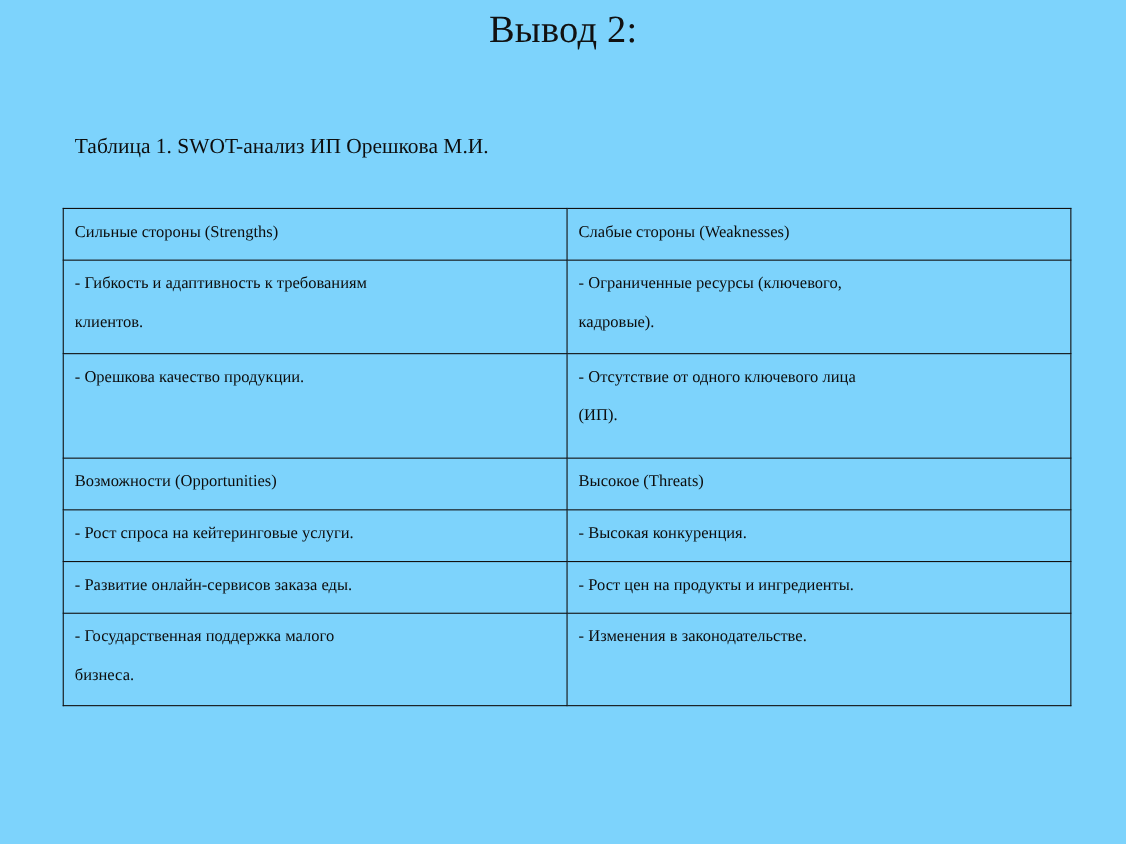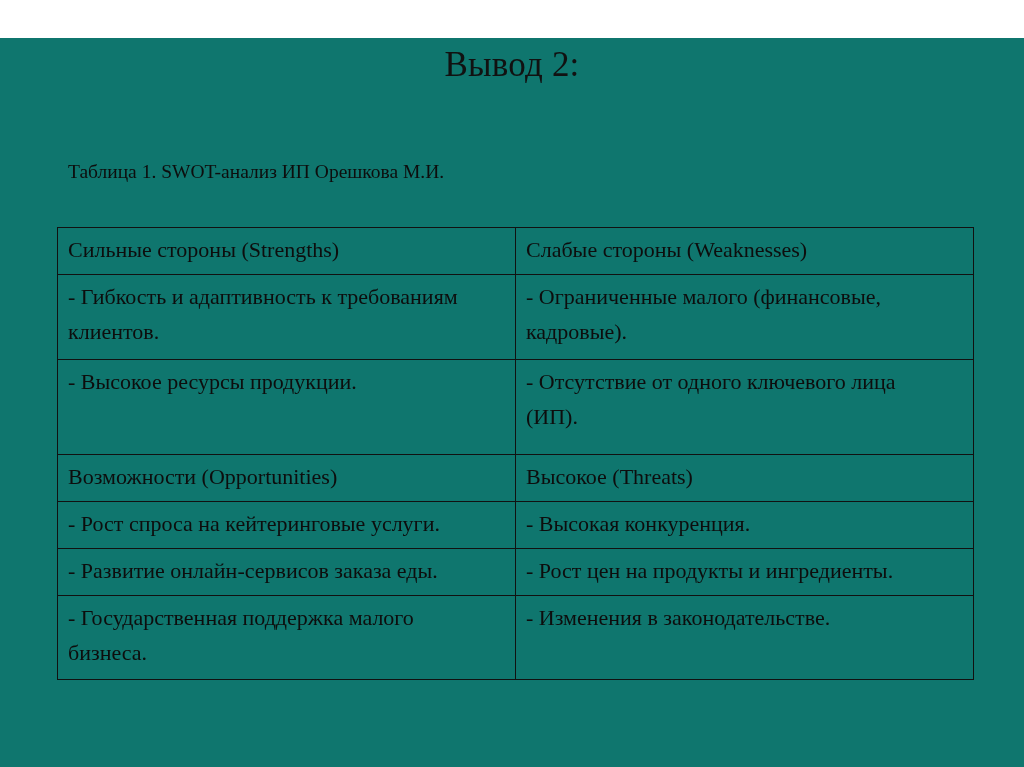--- a/index.html
+++ b/index.html
@@ -14,22 +14,21 @@
     position: relative;
     overflow: hidden;
     font-family: "Liberation Serif", "DejaVu Serif", serif;
     color: #000000;
     -webkit-font-smoothing: antialiased;
   }
 
   .slide {
     position: absolute;
     inset: 0;
-    background: #0f766e;
-    margin-top: 38px;
+    background: #7dd3fc;
   }
 
   .slide-title {
     position: absolute;
     top: 6px;
     left: 0;
     width: 1024px;
     text-align: center;
     font-size: 35px;
     line-height: 42px;
@@ -54,21 +53,21 @@
     position: absolute;
     left: 57px;
     top: 189px;
     width: 916px;
   }
 
   table.swot {
     width: 916px;
     border-collapse: collapse;
     table-layout: fixed;
-    font-size: 22px;
+    font-size: 15px;
     line-height: 35px;
     color: #0d0d0d;
   }
 
   table.swot col.col-left  { width: 458px; }
   table.swot col.col-right { width: 458px; }
 
   table.swot td {
     border: 1.6px solid #111111;
     padding: 4px 10px 6px 10px;
@@ -123,30 +122,30 @@
 
         <tr class="r-tall">
           <td>
             <span class="cell-text">
               <span class="ln">- Гибкость и адаптивность к требованиям</span>
               <span class="ln">клиентов.</span>
             </span>
           </td>
           <td>
             <span class="cell-text">
-              <span class="ln">- Ограниченные малого (финансовые,</span>
+              <span class="ln">- Ограниченные ресурсы (ключевого,</span>
               <span class="ln">кадровые).</span>
             </span>
           </td>
         </tr>
 
         <tr class="r-taller">
           <td>
             <span class="cell-text">
-              <span class="ln">- Высокое ресурсы продукции.</span>
+              <span class="ln">- Орешкова качество продукции.</span>
               <span class="ln"></span>
             </span>
           </td>
           <td>
             <span class="cell-text">
               <span class="ln">- Отсутствие от одного ключевого лица</span>
               <span class="ln">(ИП).</span>
             </span>
           </td>
         </tr>

